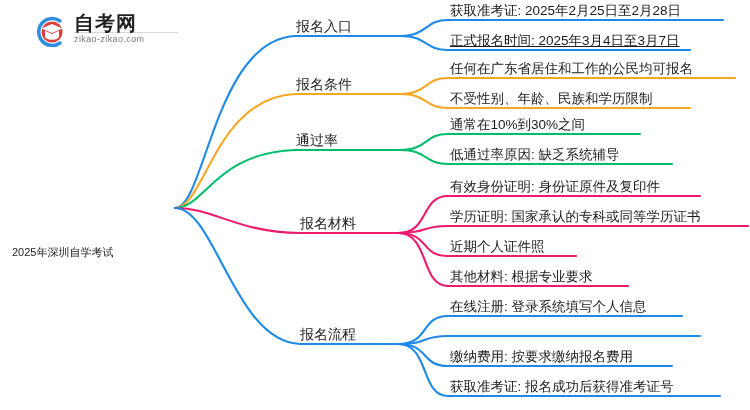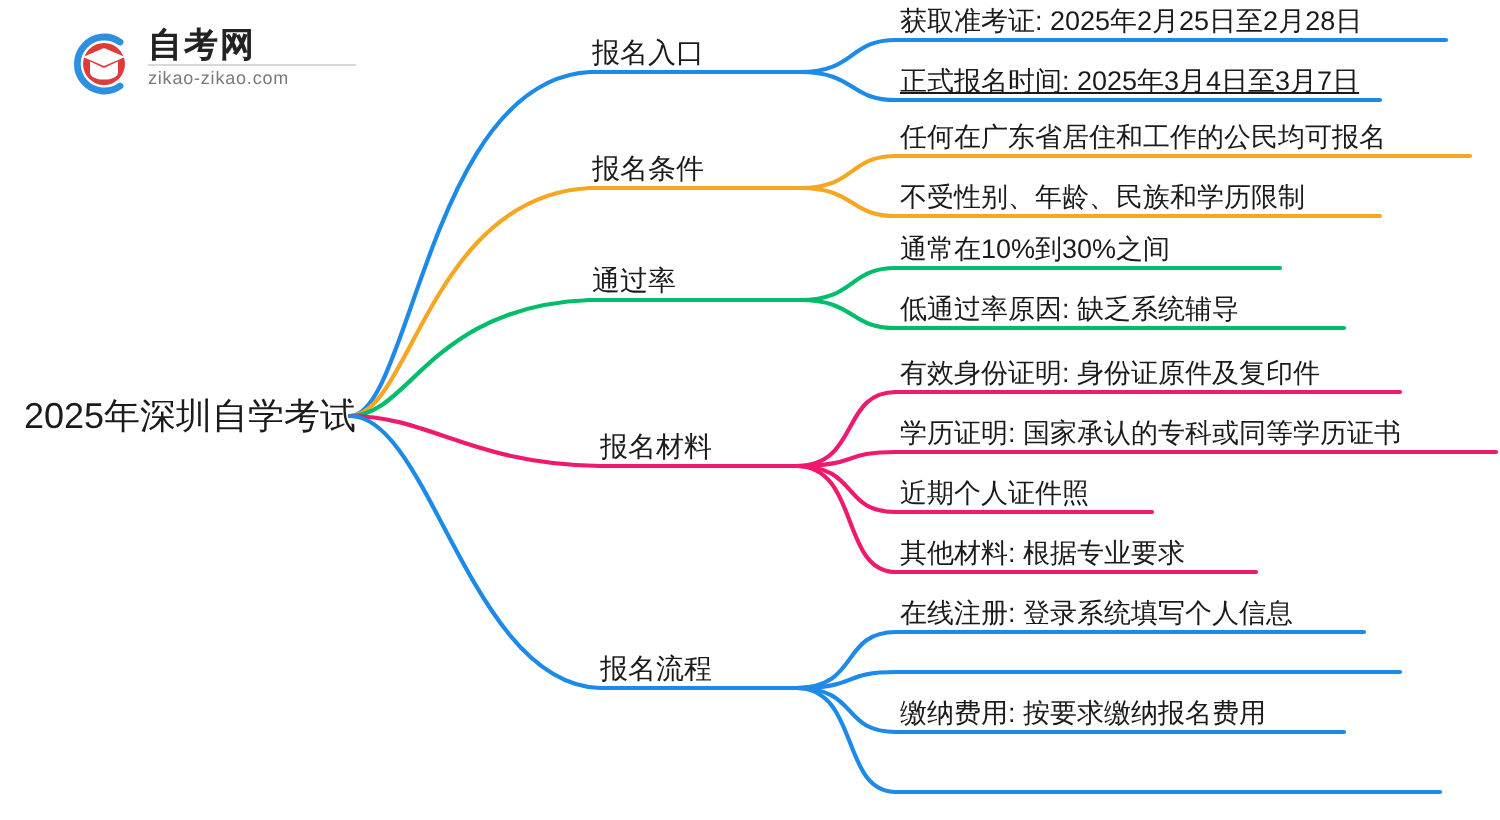--- a/index.html
+++ b/index.html
@@ -10,36 +10,36 @@
     overflow:hidden;
     position:relative;
   }
   #stage{position:absolute;inset:0;width:750px;height:410px;}
 
   
   #logo{position:absolute;left:30px;top:14px;width:150px;height:36px;}
   #logo .mark{position:absolute;left:0;top:0;width:40px;height:36px;}
   #logo .wordmark{
     position:absolute;left:44px;top:-1px;
-    font-size:17px;font-weight:bold;color:#222;letter-spacing:1px;
+    font-size:20px;font-weight:bold;color:#222;letter-spacing:1px;
     line-height:20px;white-space:nowrap;
   }
   #logo .domain{
     position:absolute;left:44px;top:19px;
     font-size:9px;color:#7a7a7a;letter-spacing:.4px;
     line-height:12px;white-space:nowrap;
   }
   #logo .rule{position:absolute;left:44px;top:18px;width:104px;height:1px;background:#d8d8d8;}
 
   
   #wires{position:absolute;left:0;top:0;width:750px;height:410px;}
 
   
   .node{position:absolute;white-space:nowrap;color:#1b1b1b;}
-  .root-label{font-size:18px;line-height:18px;}
+  .root-label{font-size:11px;line-height:18px;margin-top:44px;}
   .branch-label{font-size:14px;line-height:17px;}
   .leaf-label{font-size:13.5px;line-height:16px;}
 </style>
 </head>
 <body>
 
 <div id="stage">
 
   <div id="logo">
     <div class="mark">
@@ -121,14 +121,15 @@
   <div class="node leaf-label" style="left:450px;top:117px;">通常在10%到30%之间</div>
   <div class="node leaf-label" style="left:450px;top:147px;">低通过率原因: 缺乏系统辅导</div>
 
   <div class="node leaf-label" style="left:450px;top:179px;">有效身份证明: 身份证原件及复印件</div>
   <div class="node leaf-label" style="left:450px;top:209px;">学历证明: 国家承认的专科或同等学历证书</div>
   <div class="node leaf-label" style="left:450px;top:239px;">近期个人证件照</div>
   <div class="node leaf-label" style="left:450px;top:269px;">其他材料: 根据专业要求</div>
 
   <div class="node leaf-label" style="left:450px;top:299px;">在线注册: 登录系统填写个人信息</div>
   <div class="node leaf-label" style="left:450px;top:349px;">缴纳费用: 按要求缴纳报名费用</div>
+  <div class="node leaf-label" style="left:450px;top:379px;">获取准考证: 报名成功后获得准考证号</div>
 
 </div>
 
 </body></html>

